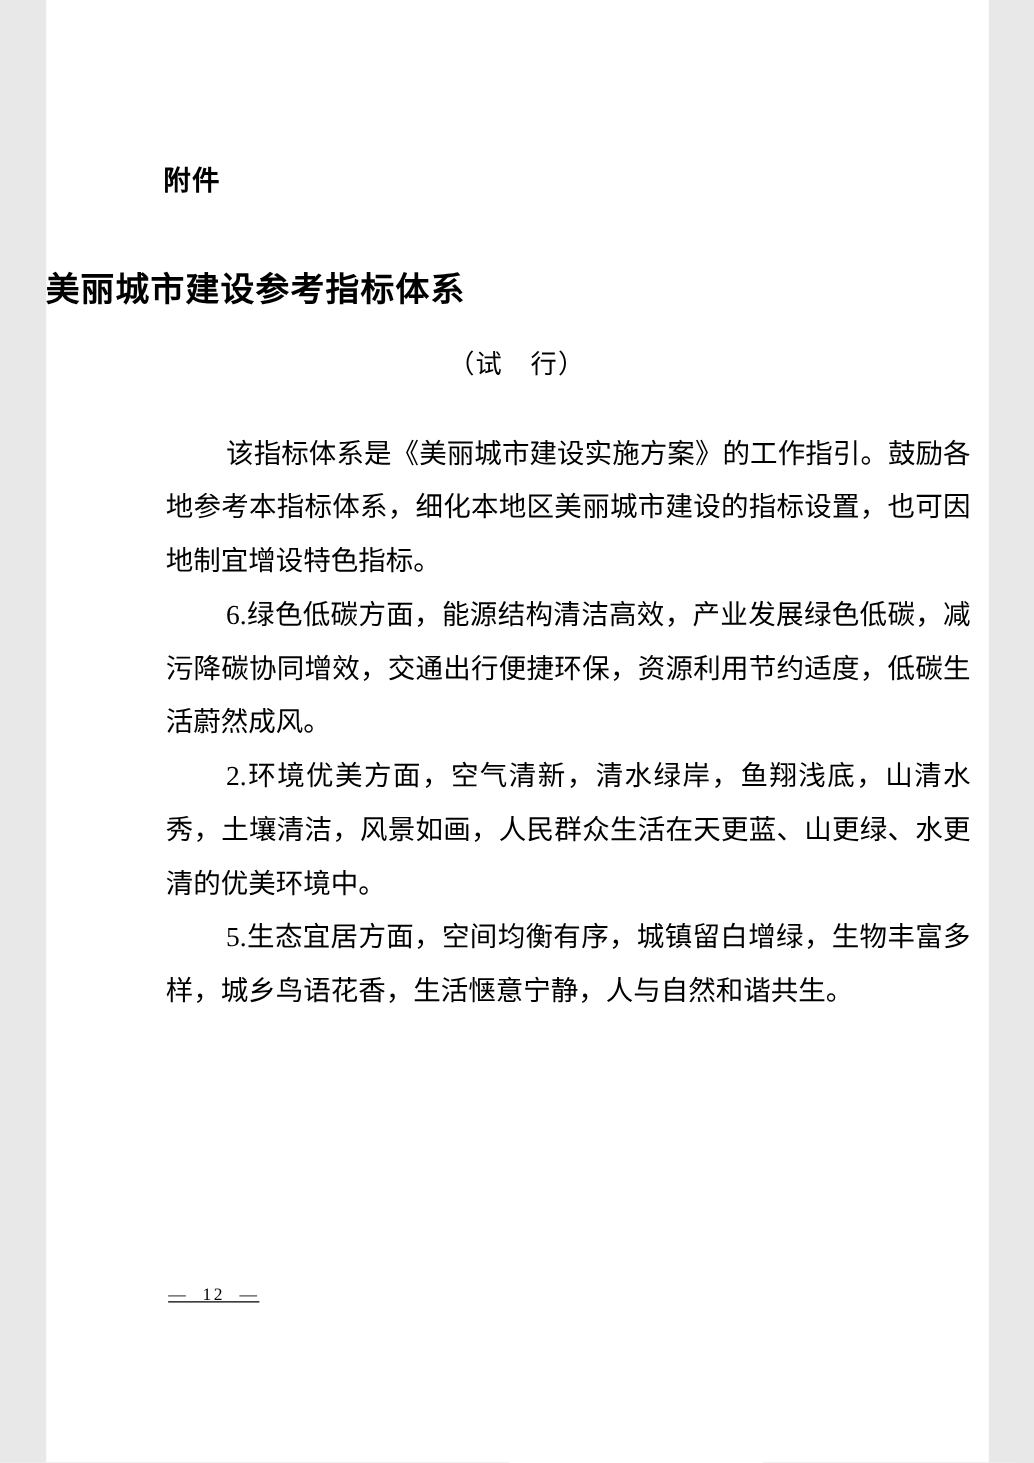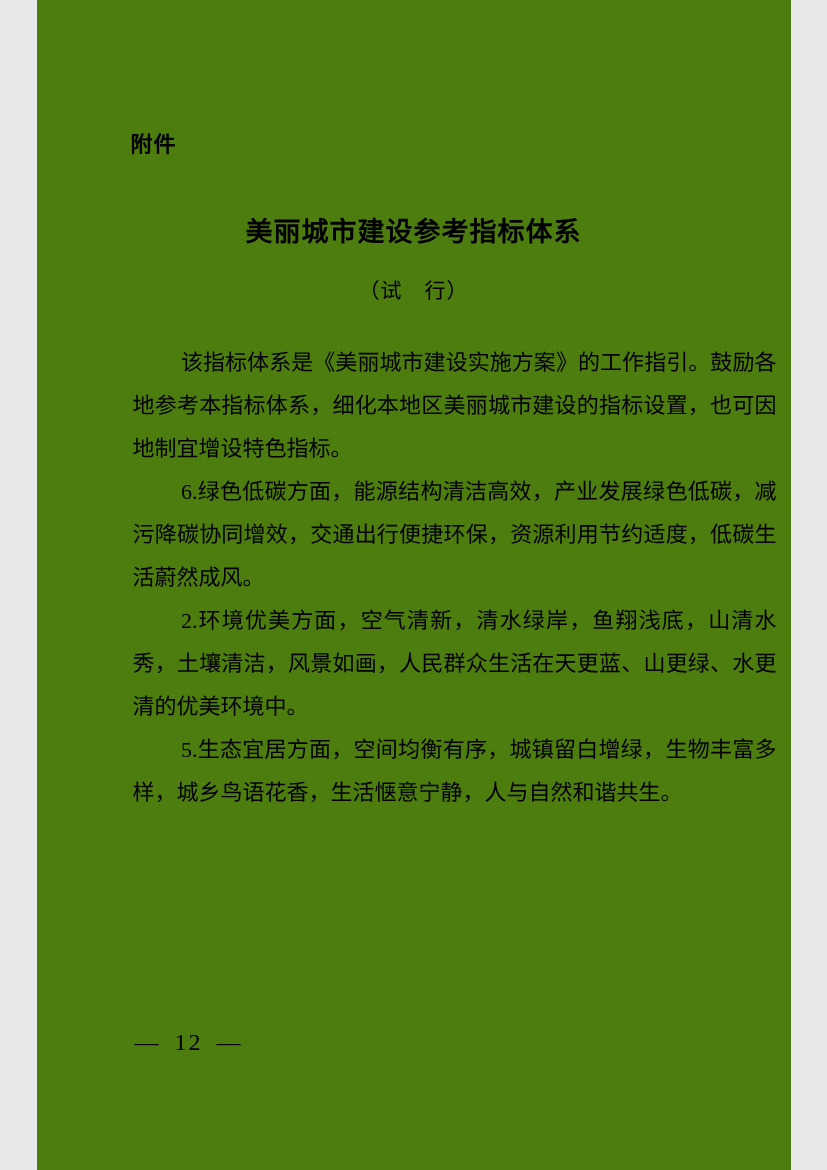--- a/index.html
+++ b/index.html
@@ -5,40 +5,40 @@
   html, body {
     margin: 0;
     padding: 0;
     background: #e8e8e8;
   }
   .page {
     position: relative;
     width: 754px;
     height: 1170px;
     margin: 0 auto;
-    background: #4d7c0f;
+    background: #ffffff;
     color: #000000;
     font-family: "Liberation Serif", "DejaVu Serif", serif;
     overflow: hidden;
   }
   .attachment {
     position: absolute;
     left: 94px;
     top: 126px;
     font-size: 22px;
     font-weight: bold;
     letter-spacing: 1px;
   }
   .doc-title {
     position: absolute;
     left: 0;
     top: 210px;
     width: 100%;
     margin: 0;
-    text-align: center;
+    text-align: left;
     font-size: 27px;
     font-weight: bold;
     letter-spacing: 1px;
   }
   .doc-subtitle {
     position: absolute;
     left: 0;
     top: 274px;
     width: 100%;
     text-align: center;
@@ -62,23 +62,24 @@
   .heading {
     font-weight: bold;
   }
   .b {
     font-weight: normal;
   }
   .footer-page-number {
     position: absolute;
     left: 98px;
     top: 1029px;
-    font-size: 24px;
+    font-size: 14px;
     letter-spacing: 2px;
     word-spacing: 6px;
+    text-decoration: underline;
   }
 </style>
 </head>
 <body>
 
 <div class="page">
 
   <div class="attachment">附件</div>
 
   <h1 class="doc-title">美丽城市建设参考指标体系</h1>

